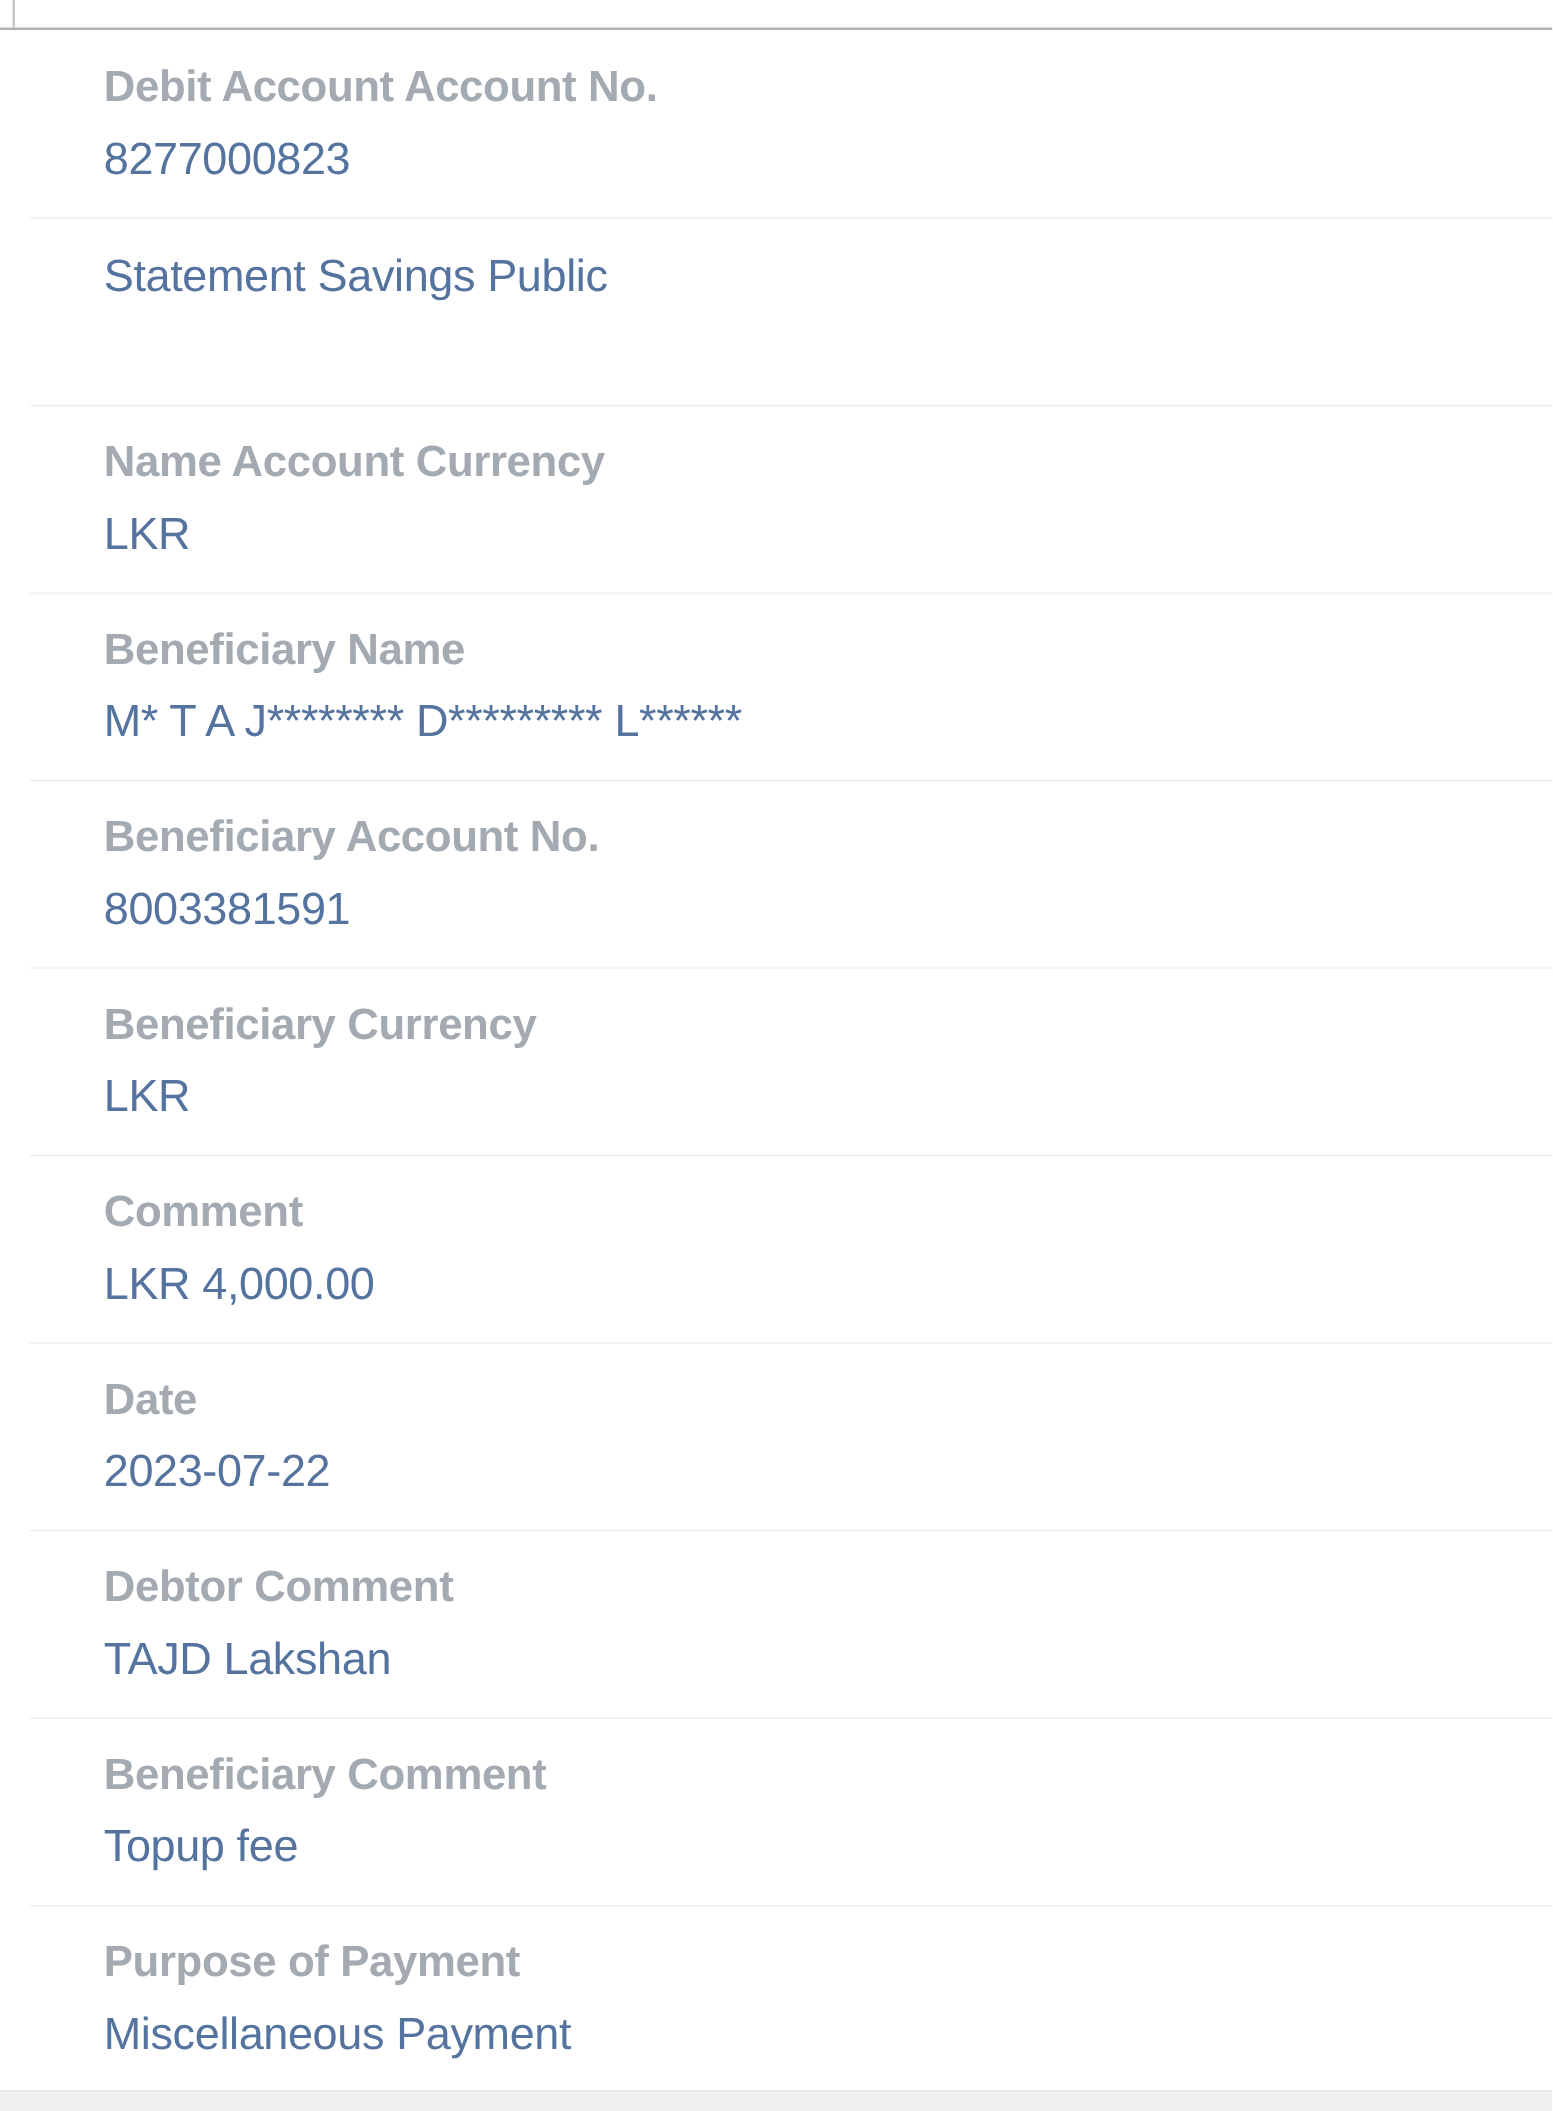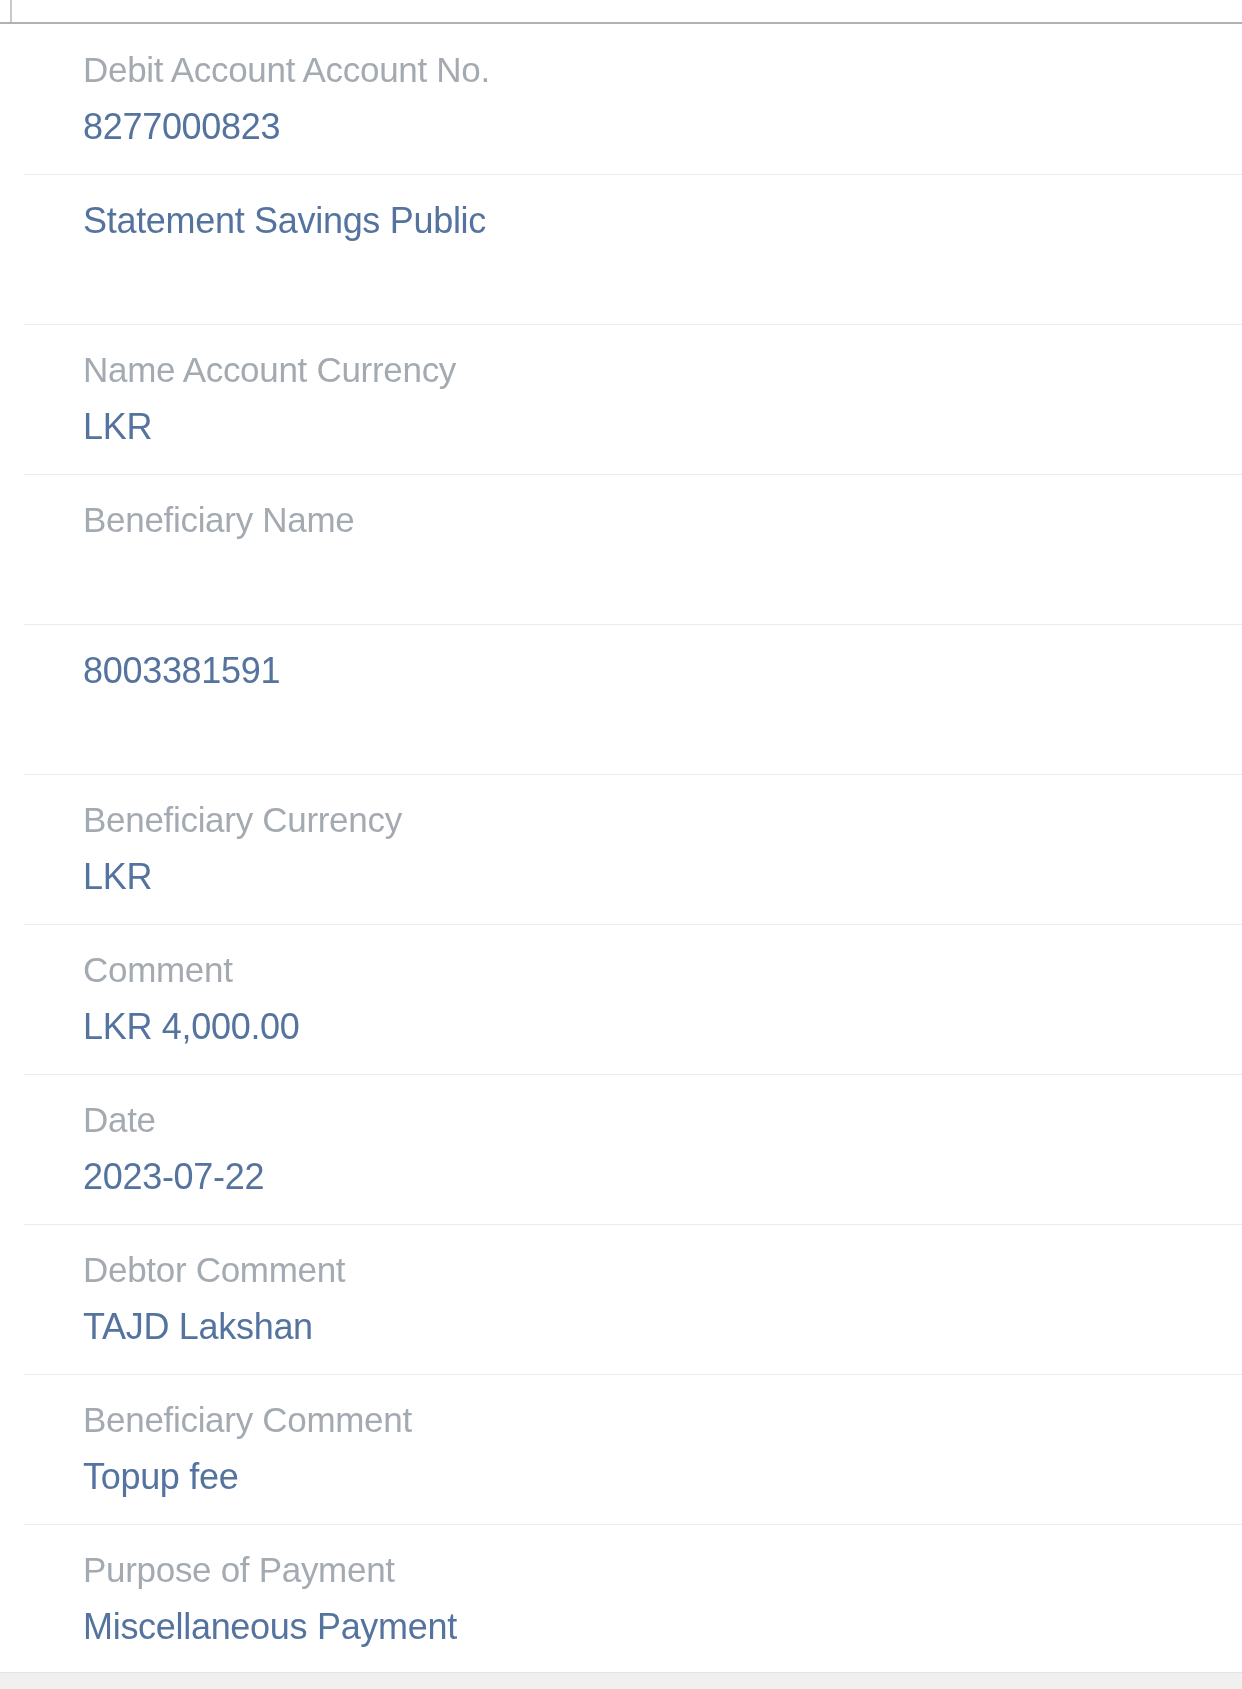--- a/index.html
+++ b/index.html
@@ -51,21 +51,21 @@
     position: absolute;
     top: 0;
     left: 24px;
     right: 0;
     height: 1px;
     background: #ebebeb;
   }
   .field-label {
     font-size: 35px;
     line-height: 40px;
-    font-weight: normal;
+    font-weight: bold;
     color: #a4aab1;
     letter-spacing: -0.3px;
     margin-bottom: 16px;
     white-space: nowrap;
   }
   .field-value {
     font-size: 36px;
     line-height: 42px;
     font-weight: normal;
     color: #55739f;
@@ -101,23 +101,25 @@
       <div class="field-value">Statement Savings Public</div>
     </div>
 
     <div class="row">
       <div class="field-label">Name Account Currency</div>
       <div class="field-value">LKR</div>
     </div>
 
     <div class="row">
       <div class="field-label">Beneficiary Name</div>
+      <div class="field-value">M* T A J******** D********* L******</div>
     </div>
 
     <div class="row">
+      <div class="field-label">Beneficiary Account No.</div>
       <div class="field-value">8003381591</div>
     </div>
 
     <div class="row">
       <div class="field-label">Beneficiary Currency</div>
       <div class="field-value">LKR</div>
     </div>
 
     <div class="row">
       <div class="field-label">Comment</div>

